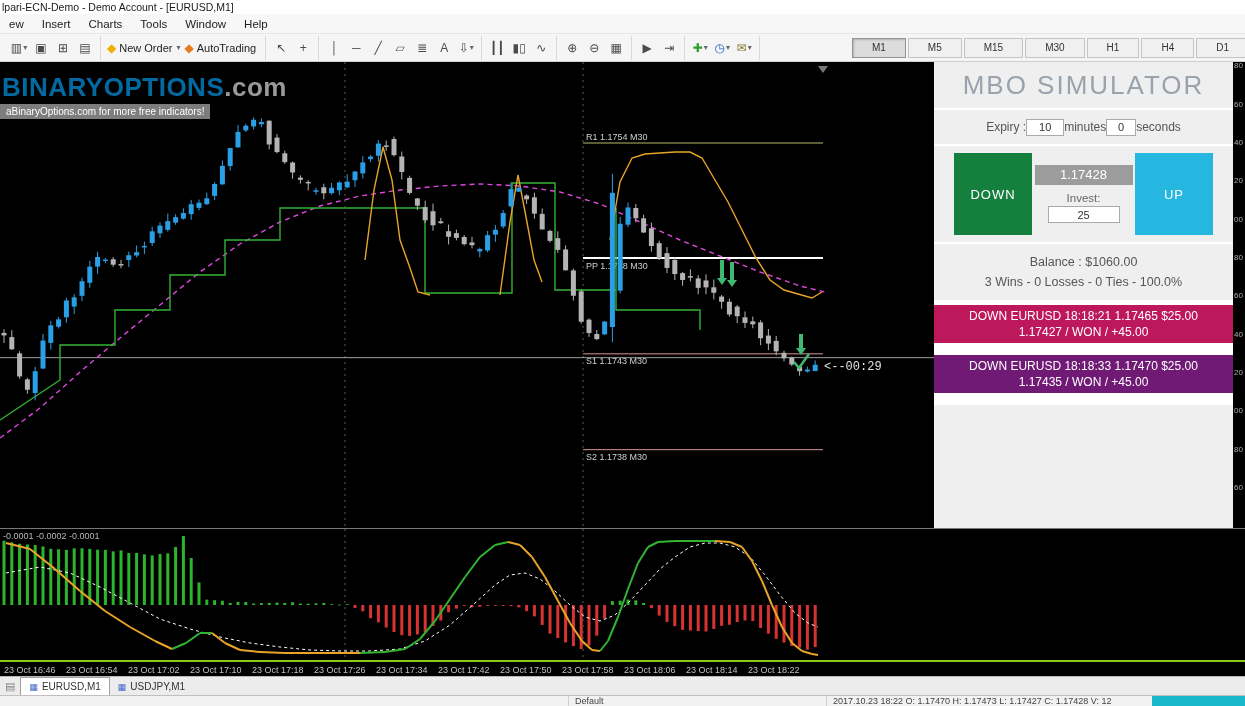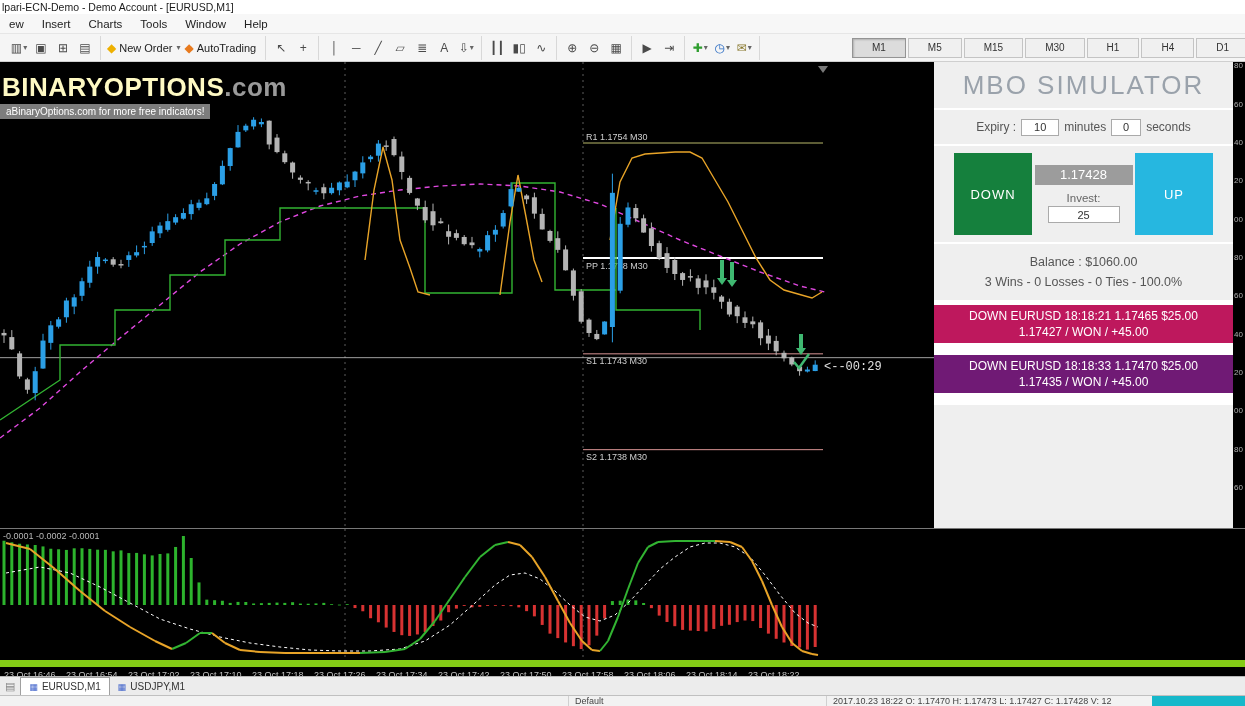--- a/index.html
+++ b/index.html
@@ -13,47 +13,47 @@
 .tb-btn{min-width:22px;height:22px;display:flex;align-items:center;justify-content:center;padding:0 2px;border-radius:2px;}
 .tb-glyph{font-size:12px;color:#4a4a4a;line-height:1;}
 .tb-label{font-size:11px;color:#222;margin:0 3px;}
 .tb-caret{font-size:8px;color:#666;margin-left:1px;}
 .tf-group{margin-left:auto;margin-right:-12px;border-right:none;}
 .tf-btn{font-size:10px;color:#333;border:1px solid #c4c4c4;background:#f0f0f0;height:20px;min-width:25px;margin-left:2px;display:flex;align-items:center;justify-content:center;padding:0 19px;}
 .tf-btn.active{background:#dcdcdc;border-color:#949494;box-shadow:inset 1px 1px 2px rgba(0,0,0,.2);}
 #chart-area{position:absolute;left:0;top:62px;width:934px;height:466px;background:#000;}
 #chart-svg,#ind-svg{position:absolute;left:0;top:0;display:block;}
 #watermark{position:absolute;left:2px;top:10px;font-size:26px;font-weight:bold;letter-spacing:.5px;white-space:nowrap;}
-.wm-blue{color:#fef9c3;}
+.wm-blue{color:#0369a1;}
 .wm-gray{color:#9a9a9a;}
 #promo{position:absolute;left:0;top:42px;background:#7d7d7d;color:#fff;font-size:10px;padding:2px 6px;white-space:nowrap;}
 #shift-marker{position:absolute;left:818px;top:4px;width:0;height:0;border-left:5px solid transparent;border-right:5px solid transparent;border-top:7px solid #787878;}
 #sim-panel{position:absolute;left:934px;top:62px;width:299px;height:466px;background:#fff;}
 .sim-section{background:#efefef;margin-bottom:2px;}
 #sim-title-sec{height:46px;display:flex;align-items:center;justify-content:center;}
 .sim-title{font-size:26px;color:#9aa2ab;letter-spacing:2px;white-space:nowrap;}
-#sim-expiry-sec{height:34px;display:flex;align-items:center;justify-content:center;gap:5px;font-size:12px;color:#555;}
+#sim-expiry-sec{height:34px;display:flex;align-items:center;justify-content:center;font-size:12px;color:#555;}
 .sim-input{height:17px;border:1px solid #aaa;background:#fff;text-align:center;font-size:11px;color:#333;font-family:"Liberation Sans",sans-serif;}
 #expiry-min{width:38px;}
 #expiry-sec{width:30px;}
 #sim-trade-sec{height:96px;display:flex;align-items:center;justify-content:space-between;padding:0 20px;}
 .trade-btn{width:78px;height:82px;border:none;color:#fff;font-size:13px;letter-spacing:1px;font-family:"Liberation Sans",sans-serif;}
 #mid-col{width:98px;display:flex;flex-direction:column;align-items:center;}
 #price-display{width:98px;height:20px;color:#fff;font-size:13px;text-align:center;line-height:20px;}
 #invest-label{margin-top:7px;font-size:11.5px;color:#666;}
 #invest-input{width:72px;margin-top:2px;}
 #sim-balance-sec{height:56px;display:flex;flex-direction:column;align-items:center;justify-content:center;gap:6px;font-size:12.5px;color:#555;}
 #sim-trades-sec{height:226px;margin-bottom:0;background:#fff;display:flex;flex-direction:column;padding-top:3px;}
 .trade-row{color:#fff;font-size:12px;text-align:center;padding:3px 0;line-height:16px;margin-bottom:12px;}
 #trades-filler{flex:1;background:#efefef;}
 #price-sliver{position:absolute;left:1233px;top:62px;width:12px;height:466px;background:#000;overflow:hidden;}
 .ps-frag{position:absolute;left:1px;color:#b0b0b0;font-size:8px;}
 #indicator-area{position:absolute;left:0;top:528px;width:1245px;height:132px;background:#000;border-top:1px solid #787878;}
 #ind-values{position:absolute;left:3px;top:2px;color:#b8b8b8;font-size:9px;}
-#time-axis{position:absolute;left:0;top:660px;width:1245px;height:16px;background:#000;border-top:7px solid #84cc16;color:#c0c0c0;font-size:9px;}
+#time-axis{position:absolute;left:0;top:660px;width:1245px;height:16px;background:#000;border-top:2px solid #84cc16;color:#c0c0c0;font-size:9px;}
 .ta-label{position:absolute;top:3px;white-space:nowrap;}
 #tab-bar{position:absolute;left:0;top:676px;width:1245px;height:19px;background:#ececec;border-top:1px solid #b8b8b8;display:flex;align-items:flex-end;padding-left:2px;}
 .tabbar-icon{font-size:11px;color:#888;padding:0 5px 2px 3px;}
 .tab{height:17px;display:flex;align-items:center;gap:4px;font-size:10px;padding:0 8px;color:#333;background:#ececec;}
 .tab.active{background:#fff;border:1px solid #a0a0a0;border-bottom:none;height:18px;}
 .tab-mini-icon{font-size:9px;color:#4466cc;}
 #status-bar{position:absolute;left:0;top:695px;width:1245px;height:11px;background:#f2f2f2;border-top:1px solid #c0c0c0;font-size:9px;color:#444;overflow:hidden;}
 .sb-seg{position:absolute;top:0;height:100%;line-height:10px;border-left:1px solid #d0d0d0;padding-left:6px;white-space:nowrap;}
 #sb-teal{position:absolute;right:0;top:0;width:93px;height:100%;background:#16b8ca;}
 </style>

